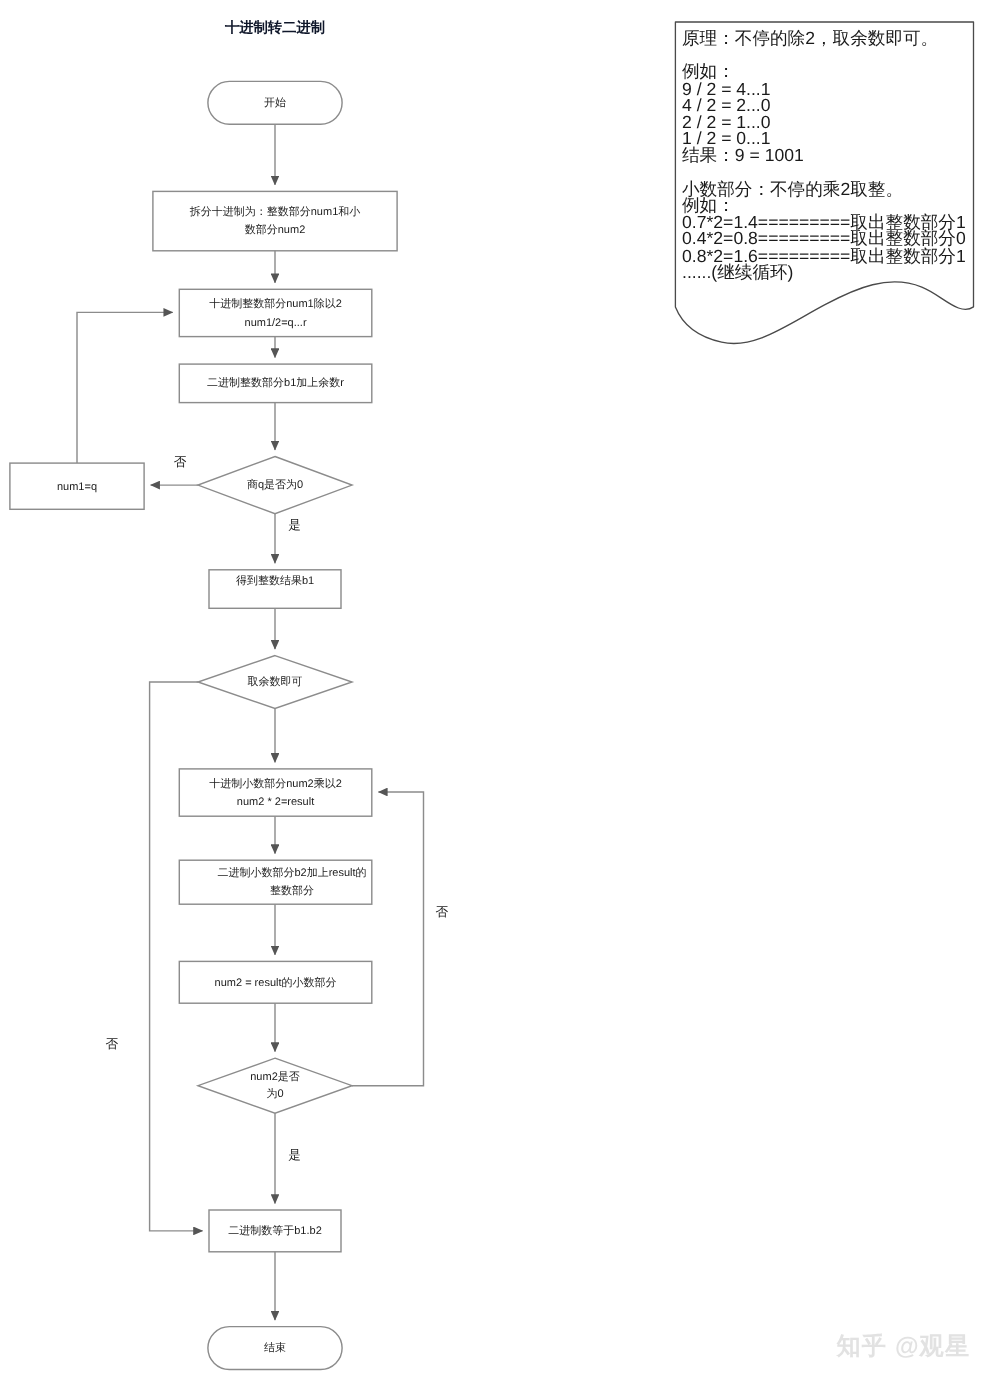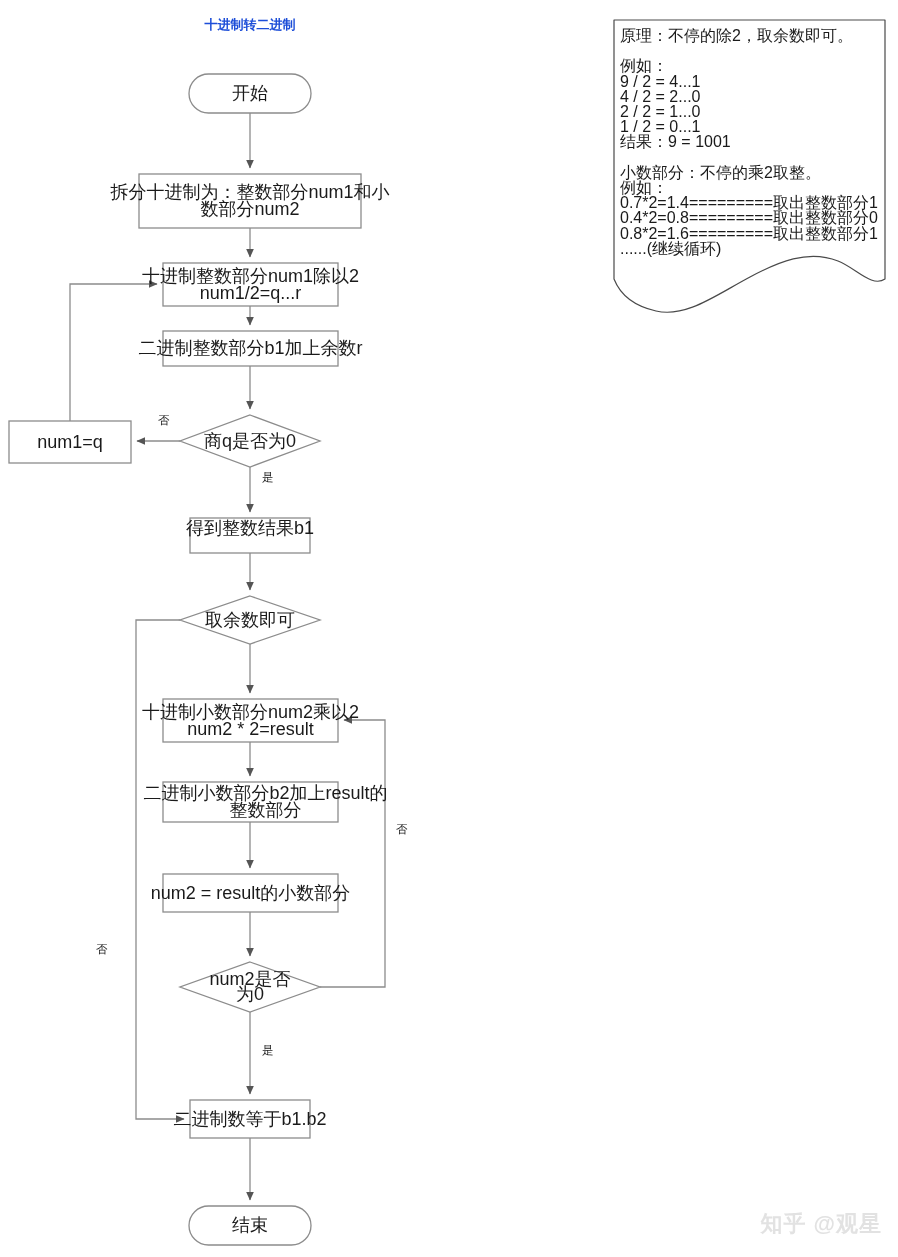--- a/index.html
+++ b/index.html
@@ -27,34 +27,34 @@
     height: 1257px;
   }
   
   .node-text {
     position: absolute;
     display: flex;
     align-items: center;
     justify-content: center;
     text-align: center;
     color: #1a1a1a;
-    font-size: 18px;
+    font-size: 10px;
     line-height: 17px;
     white-space: pre;
     pointer-events: none;
   }
   .chart-title {
     position: absolute;
     left: 150px;
     top: 16px;
     width: 200px;
     text-align: center;
     font-size: 13px;
     font-weight: bold;
-    color: #1d4ed8;
+    color: #0f172a;
   }
   .edge-label {
     position: absolute;
     font-size: 11.5px;
     color: #1a1a1a;
   }
   
   .note-text {
     position: absolute;
     left: 620px;

